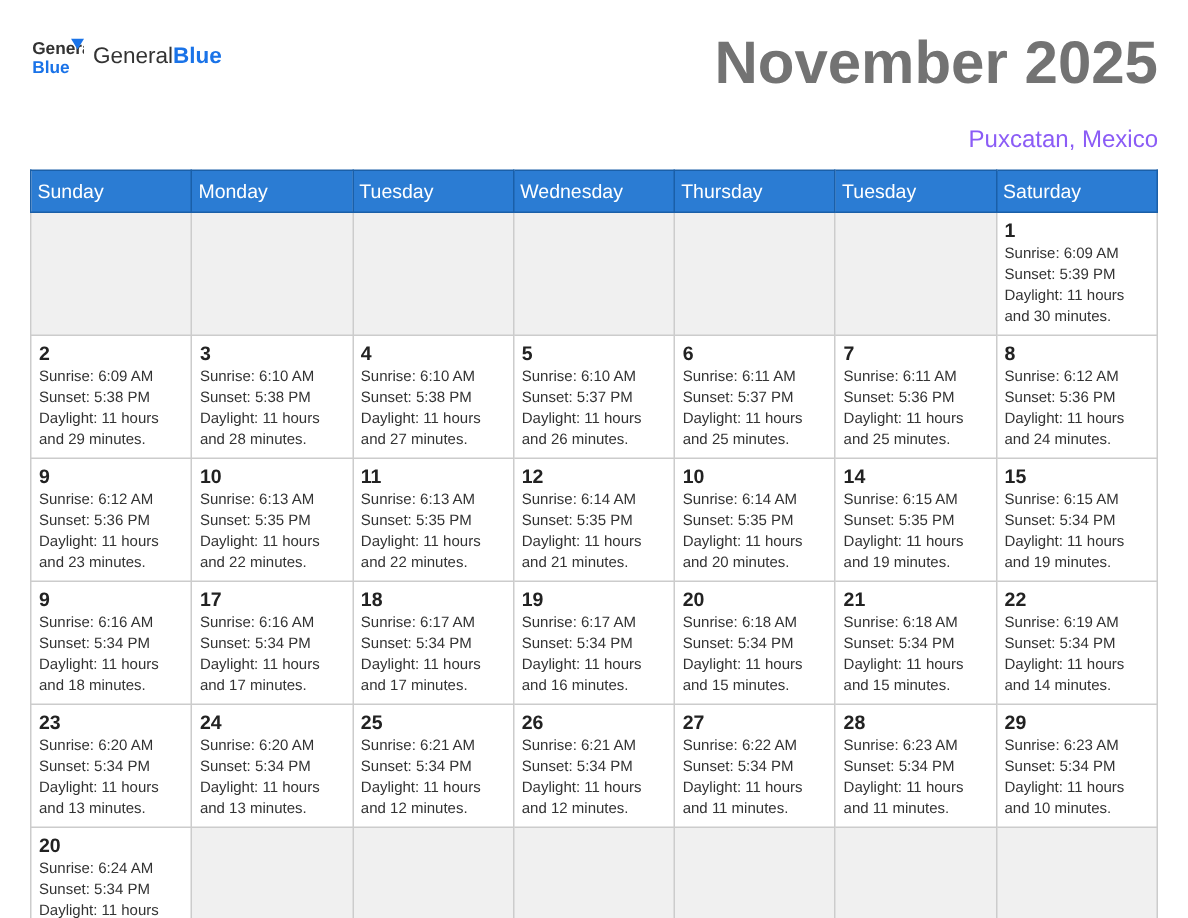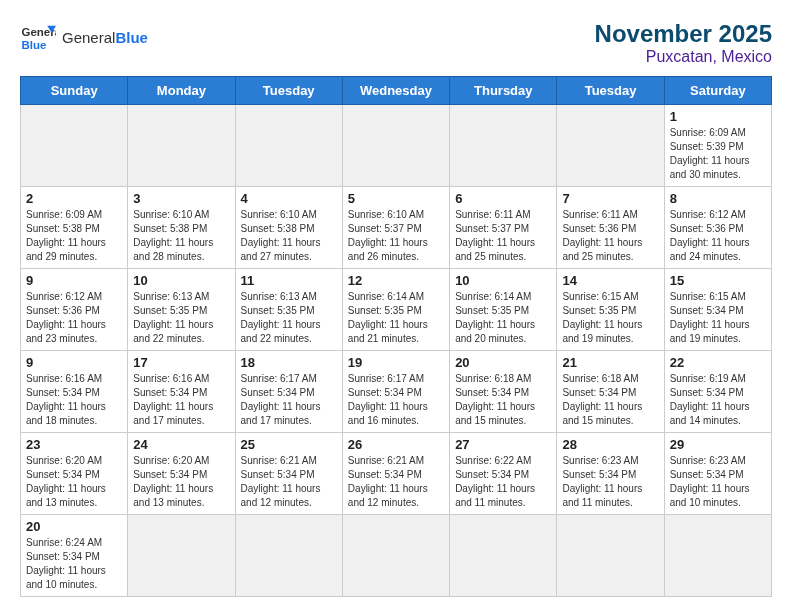--- a/index.html
+++ b/index.html
@@ -22,41 +22,42 @@
       gap: 6px;
     }
     .logo-icon {
       width: 36px;
       height: 36px;
     }
     .title-area {
       text-align: right;
     }
     .month-title {
-      font-size: 24px;
+      font-size: 40px;
       font-weight: bold;
-      color: #0c4a6e;
+      color: #737373;
     }
     .location-title {
       font-size: 16px;
-      color: #4c1d95;
+      color: #8b5cf6;
+      margin-top: 20px;
     }
     table {
       width: 100%;
       border-collapse: collapse;
       table-layout: fixed;
     }
     thead th {
       background: #2b7cd3;
       color: #fff;
       padding: 6px 4px;
       font-size: 13px;
-      font-weight: bold;
+      font-weight: normal;
       border: 1px solid #1a5fa8;
-      text-align: center;
+      text-align: left;
     }
     tbody td {
       border: 1px solid #ccc;
       vertical-align: top;
       padding: 4px 5px;
       font-size: 10.5px;
       color: #333;
       height: 80px;
       background: #fff;
     }

